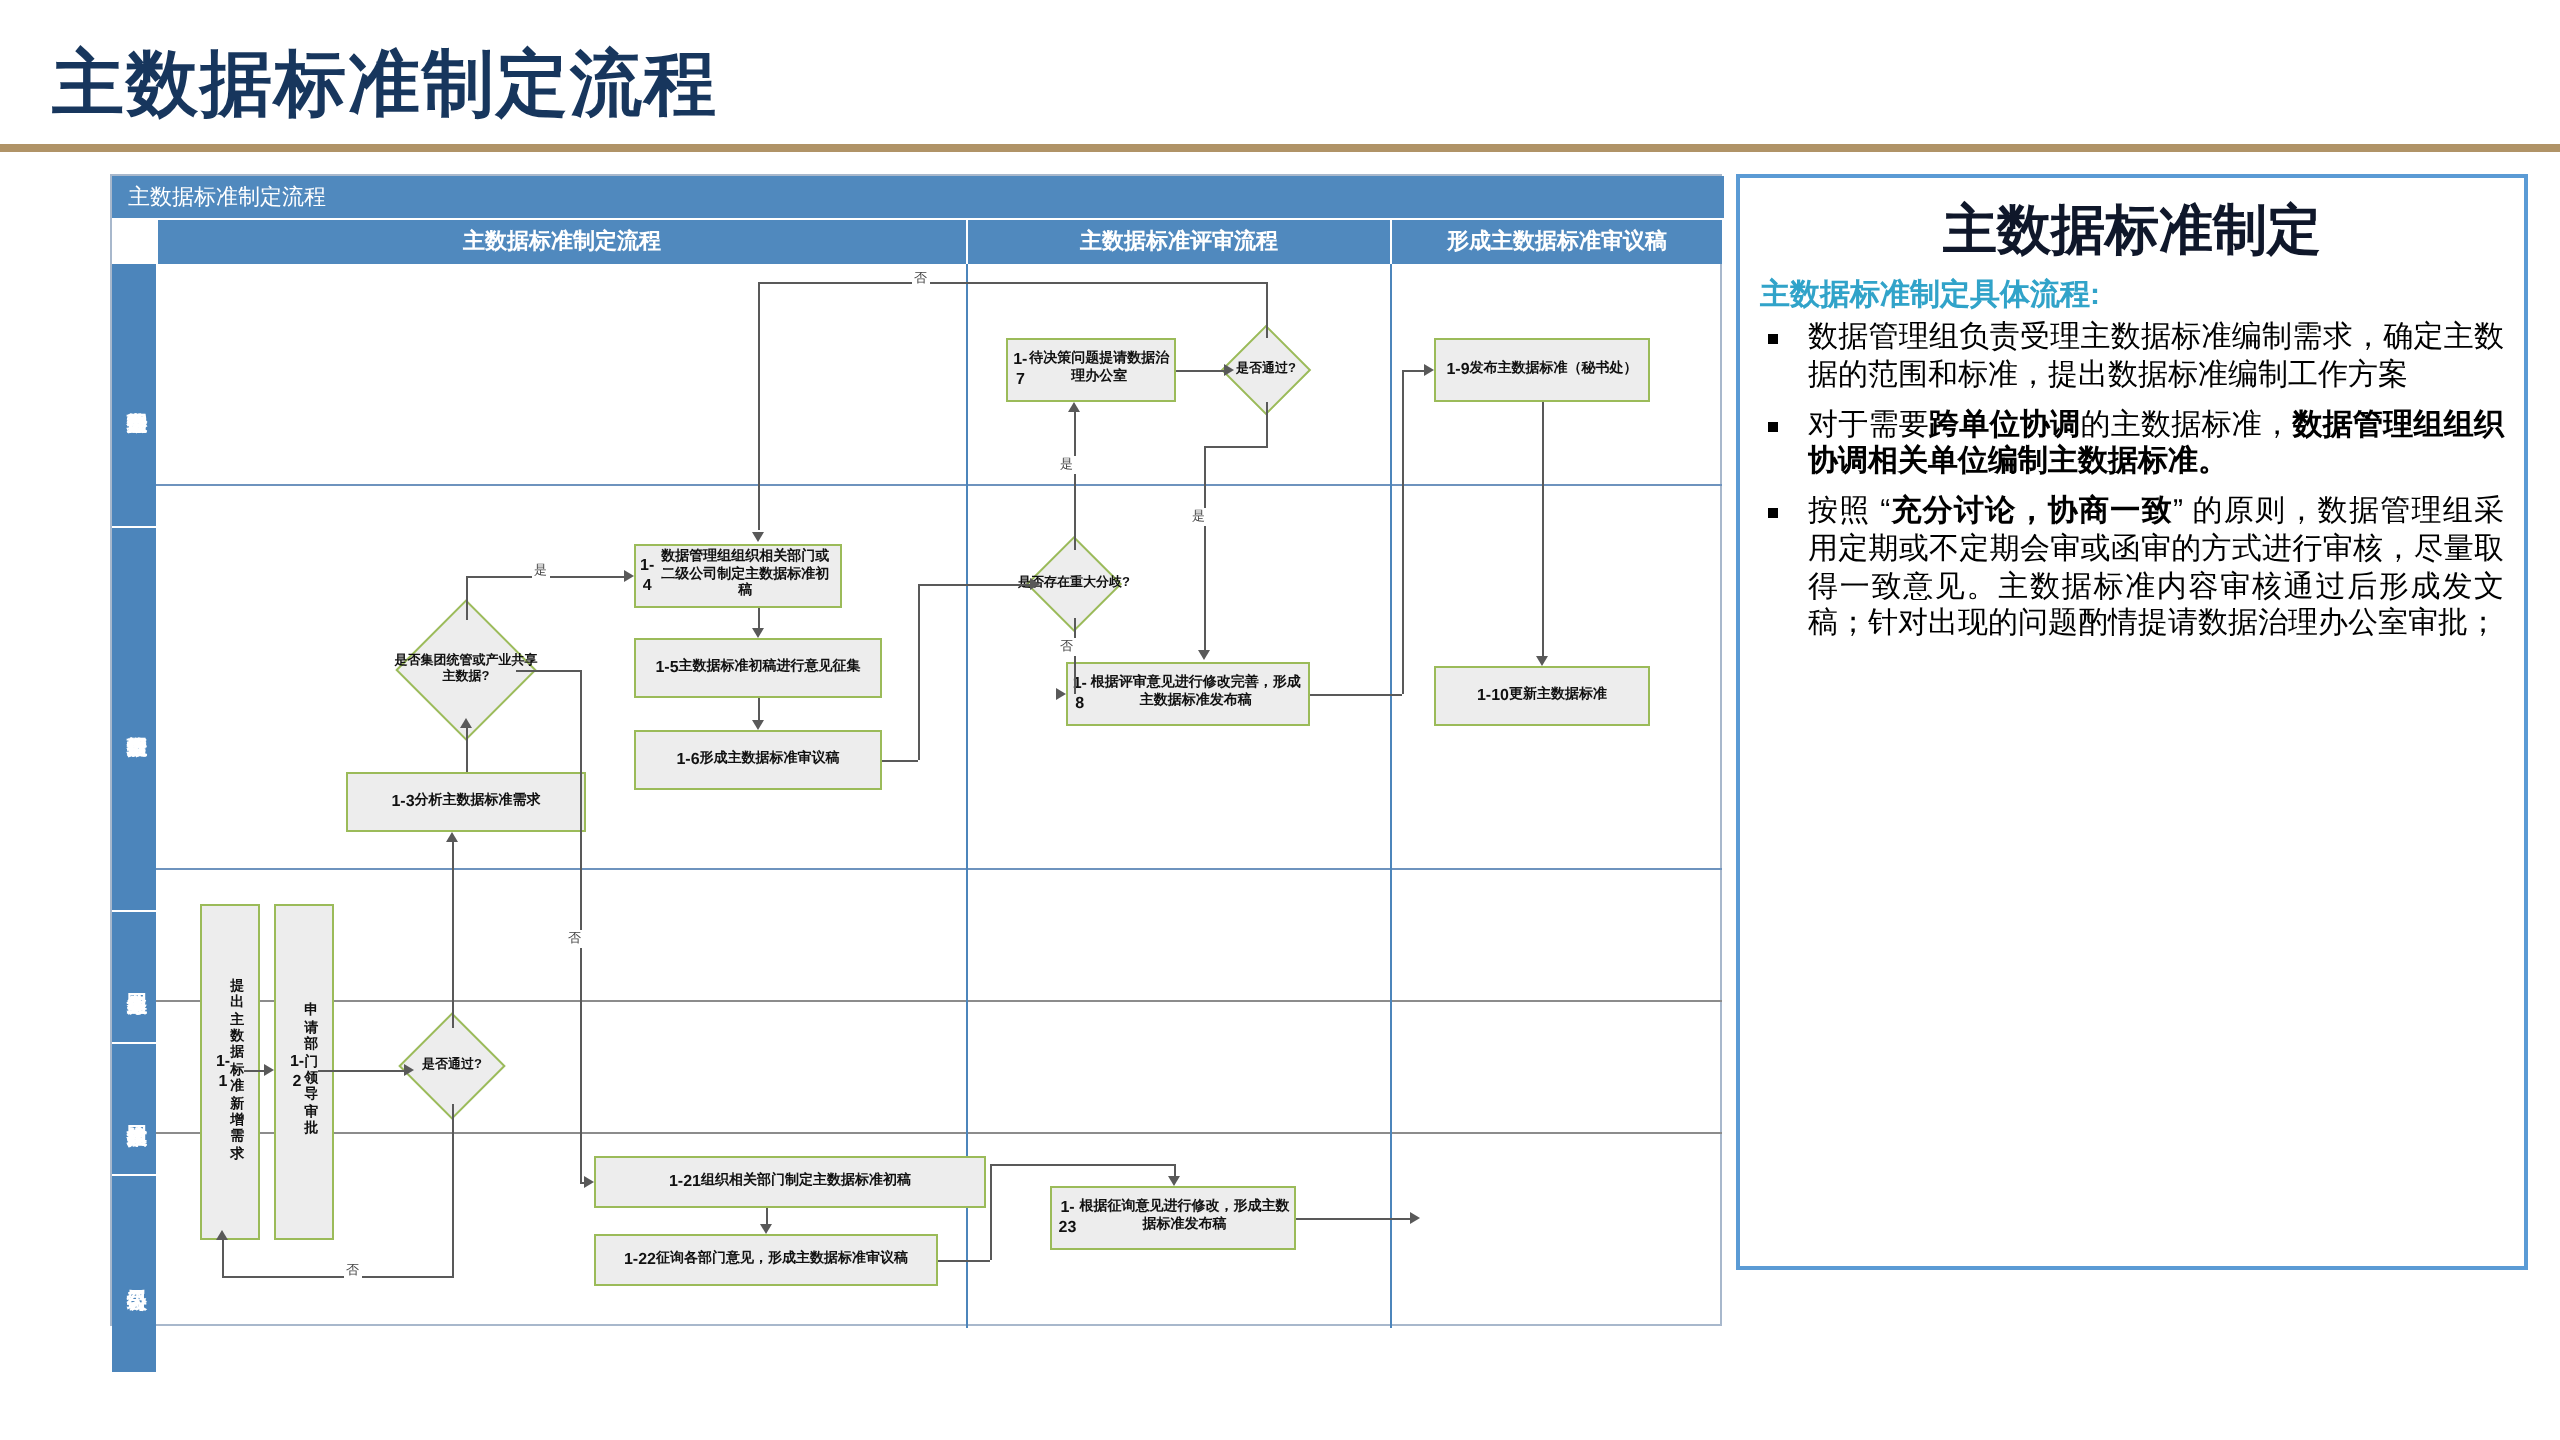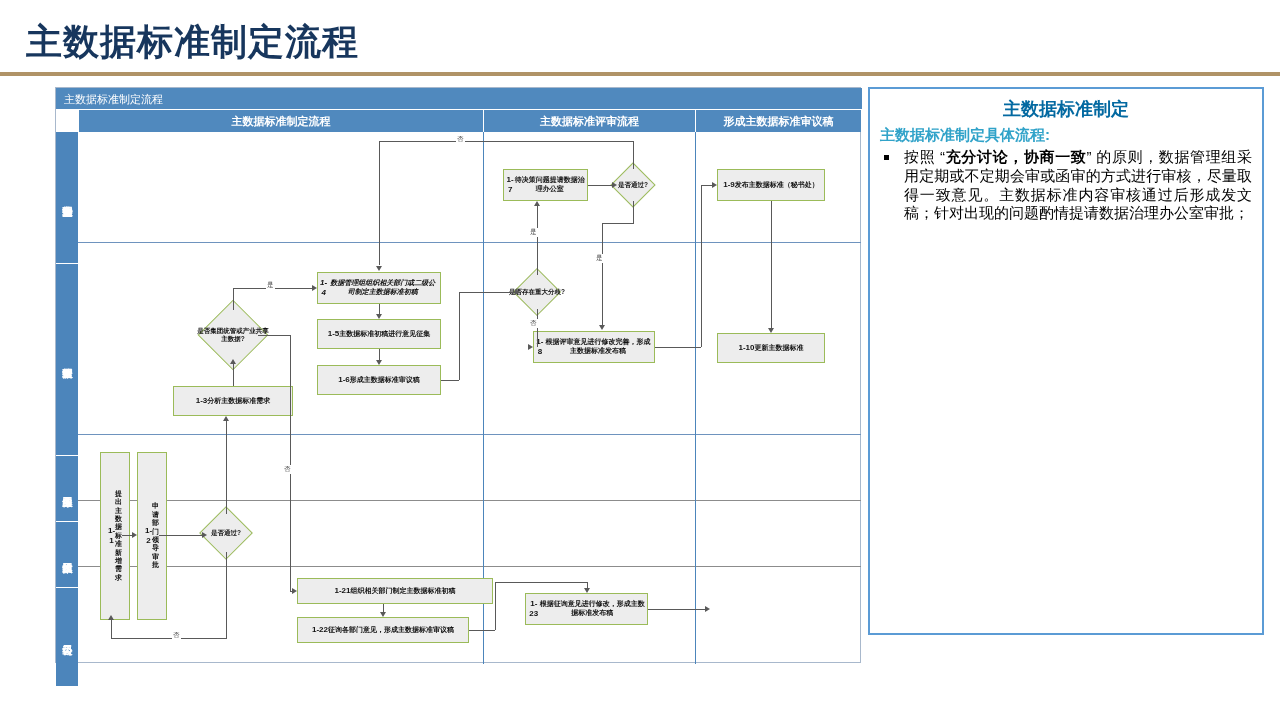--- a/index.html
+++ b/index.html
@@ -80,21 +80,21 @@
   .arr-d{border-left:3px solid transparent;border-right:3px solid transparent;border-top:5px solid #595959;}
   .arr-u{border-left:3px solid transparent;border-right:3px solid transparent;border-bottom:5px solid #595959;}
   .elab{position:absolute;font-size:6.5px;color:#444;background:#fff;padding:0 1px;}
   
   #side-panel{
     position:absolute;left:868px;top:87px;width:396px;height:548px;
     border:2px solid #5B9BD5;background:#ffffff;box-sizing:border-box;
     padding:6px 10px 4px 10px;
   }
   #side-title{
-    text-align:center;font-size:18px;font-weight:bold;color:#0369a1;
+    text-align:center;font-size:27px;font-weight:bold;color:#0f172a;
     margin:2px 0 5px 0;
   }
   #side-sub{
     font-size:15px;font-weight:bold;color:#31A3C9;margin-bottom:3px;
   }
   ul.bullets{list-style:none;margin:0;padding:0;}
   ul.bullets li{
     position:relative;padding-left:24px;margin-bottom:6px;
     font-size:15px;line-height:1.25;color:#000;text-align:justify;
   }
@@ -158,21 +158,21 @@
   <div class="dlabel" style="left:132px;top:432px;width:76px;height:26px;">是否通过?</div>
 
   <div class="node" style="left:117px;top:298px;width:120px;height:30px;">
     <div class="nid">1-3</div>
     <div class="ntx">分析主数据标准需求</div>
   </div>
 
   <div class="diamond" style="left:152px;top:222px;width:50px;height:50px;"></div>
   <div class="dlabel" style="left:141px;top:228px;width:72px;height:38px;">是否集团统管或产业共享主数据?</div>
 
-  <div class="node" style="left:261px;top:184px;width:124px;height:32px;font-style:italic;">
+  <div class="node" style="left:261px;top:184px;width:104px;height:32px;">
     <div class="nid">1-4</div>
     <div class="ntx">数据管理组组织相关部门或二级公司制定主数据标准初稿</div>
   </div>
 
   <div class="node" style="left:261px;top:231px;width:124px;height:30px;">
     <div class="nid">1-5</div>
     <div class="ntx">主数据标准初稿进行意见征集</div>
   </div>
 
   <div class="node" style="left:261px;top:277px;width:124px;height:30px;">
@@ -305,15 +305,17 @@
 
   <div class="ln lnh" style="left:592px;top:521px;width:57px;"></div>
   <div class="arr arr-r" style="left:649px;top:518px;"></div>
 
 </div>
 
 <div id="side-panel">
   <div id="side-title">主数据标准制定</div>
   <div id="side-sub">主数据标准制定具体流程:</div>
   <ul class="bullets">
+    <li><span>数据管理组负责受理主数据标准编制需求，确定主数据的范围和标准，提出数据标准编制工作方案</span></li>
+    <li><span>对于需要</span><span class="b">跨单位协调</span><span>的主数据标准，</span><span class="b">数据管理组组织协调相关单位编制主数据标准。</span></li>
     <li><span>按照 “</span><span class="b">充分讨论，协商一致</span><span>” 的原则，数据管理组采用定期或不定期会审或函审的方式进行审核，尽量取得一致意见。主数据标准内容审核通过后形成发文稿；针对出现的问题酌情提请数据治理办公室审批；</span></li>
   </ul>
 </div>
 
 </body></html>

